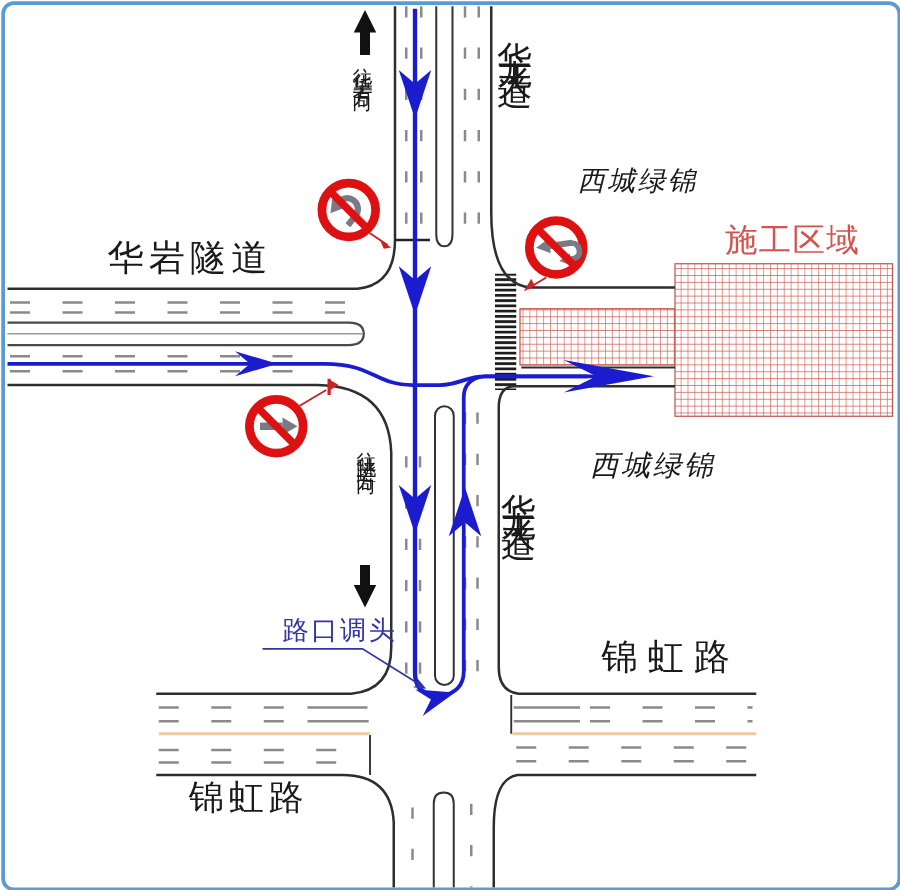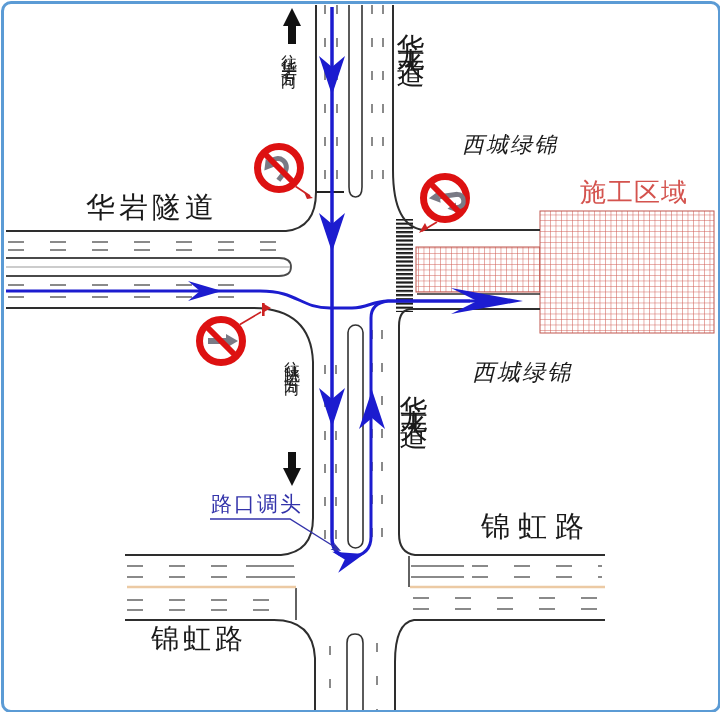--- a/index.html
+++ b/index.html
@@ -151,20 +151,20 @@
 <div class="lbl construction" style="left:580px;top:180px;">施工区域</div>
 
 <div class="lbl road-name" style="left:86px;top:193px;">华岩隧道</div>
 
 <div class="lbl v small-dir" style="left:284px;top:348px;">往跳蹬方向</div>
 
 <div class="lbl v v-road" style="left:399px;top:373px;">华龙大道</div>
 
 <div class="lbl area" style="left:472px;top:361px;font-size:23px;">西城绿锦</div>
 
-<div class="lbl note" style="left:211px;top:494px;">路口调头</div>
+<div class="lbl note" style="left:226px;top:494px;">路口调头</div>
 
 <div class="lbl road-name" style="left:481px;top:512px;letter-spacing:8px;">锦虹路</div>
 
 <div class="lbl road-name" style="left:151px;top:625px;font-size:28px;">锦虹路</div>
 
 <div id="frame"></div>
 </div>
 
 </body></html>

